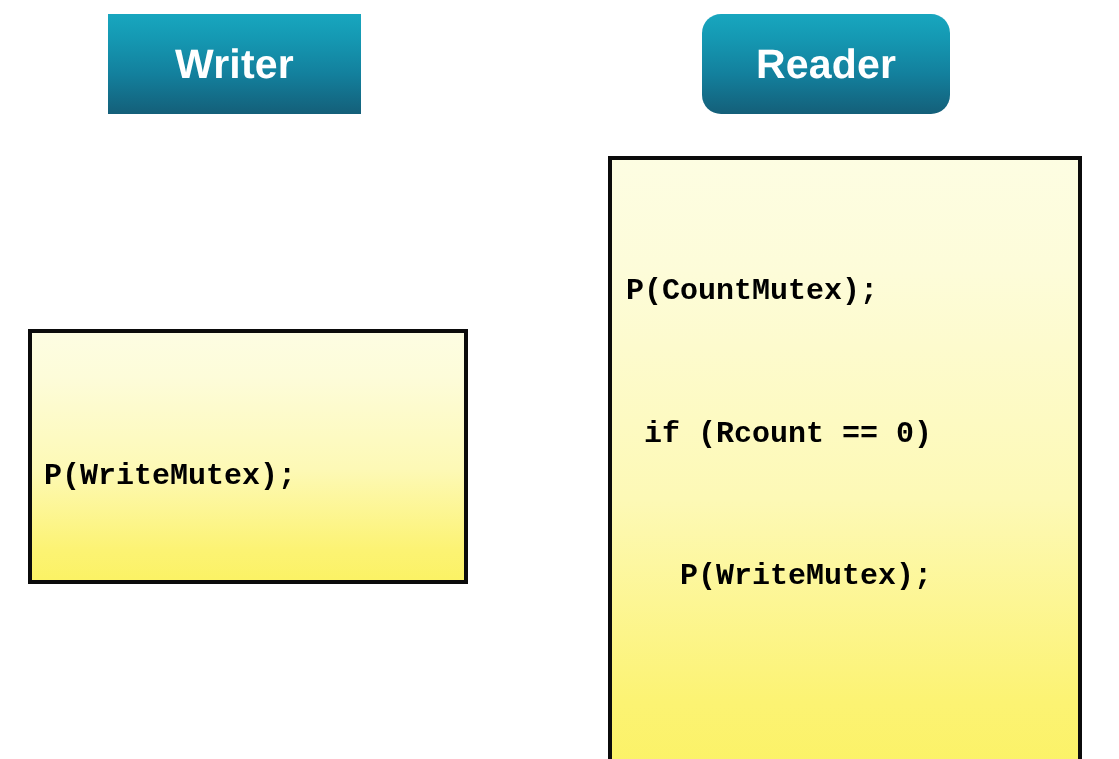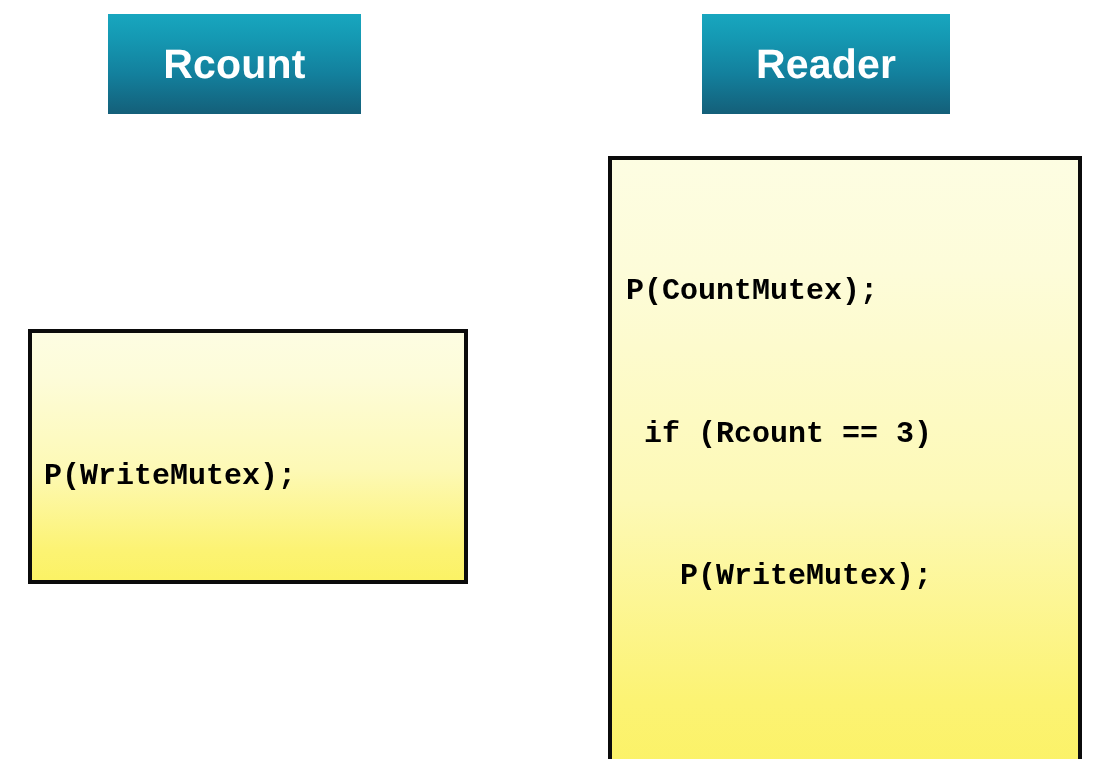--- a/index.html
+++ b/index.html
@@ -38,20 +38,21 @@
     width: 253px;
     height: 100px;
     font-size: 41px;
   }
   .banner-reader {
     left: 702px;
     top: 14px;
     width: 248px;
     height: 100px;
     font-size: 41px;
+    border-radius: 19px;
   }
 
   
   .codebox {
     position: absolute;
     border: 4px solid #0b0b0b;
     box-sizing: border-box;
     background: linear-gradient(to bottom, #fdfde2 0%, #fdfcd9 18%, #fdf9b6 55%, #fcf373 88%, #fbf265 100%);
     font-family: Liberation Mono, monospace;
     font-weight: bold;
@@ -83,38 +84,38 @@
     white-space: pre;
     min-height: 1px;
   }
 </style>
 </head>
 <body>
 
 <div id="slide">
 
   <div class="banner banner-writer">
-    <span>Rcount</span>
+    <span>Writer</span>
   </div>
 
   <div class="banner banner-reader">
     <span>Reader</span>
   </div>
 
   <div class="codebox codebox-writer">
     <span class="code-line">P(WriteMutex);</span>
     
     
     
     
   </div>
 
   <div class="codebox codebox-reader">
     <span class="code-line">P(CountMutex);</span>
-    <span class="code-line"> if (Rcount == 3)</span>
+    <span class="code-line"> if (Rcount == 0)</span>
     <span class="code-line">   P(WriteMutex);</span>
     
     
     
     
     
     
     
     
     

